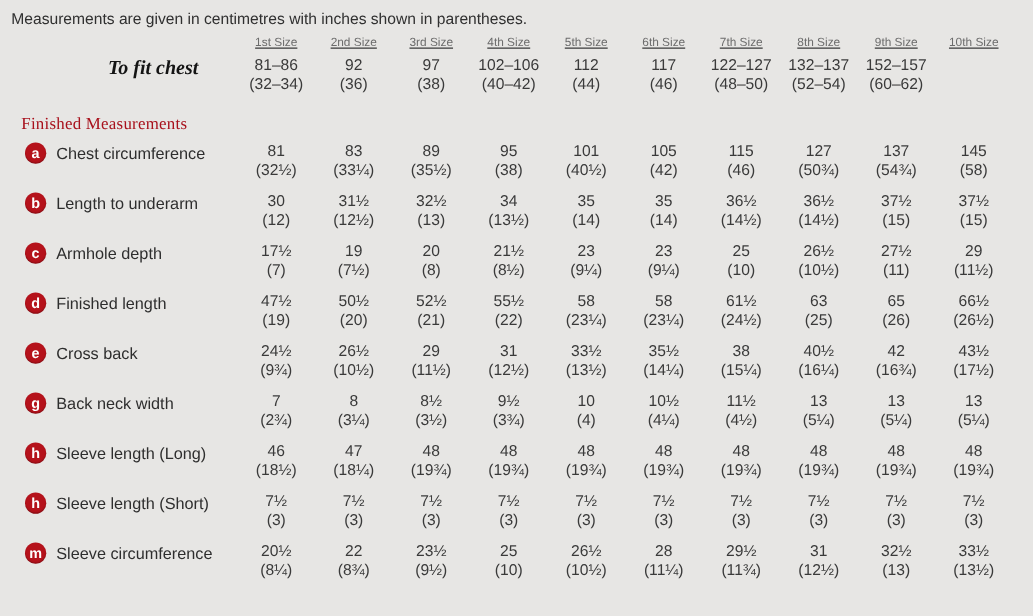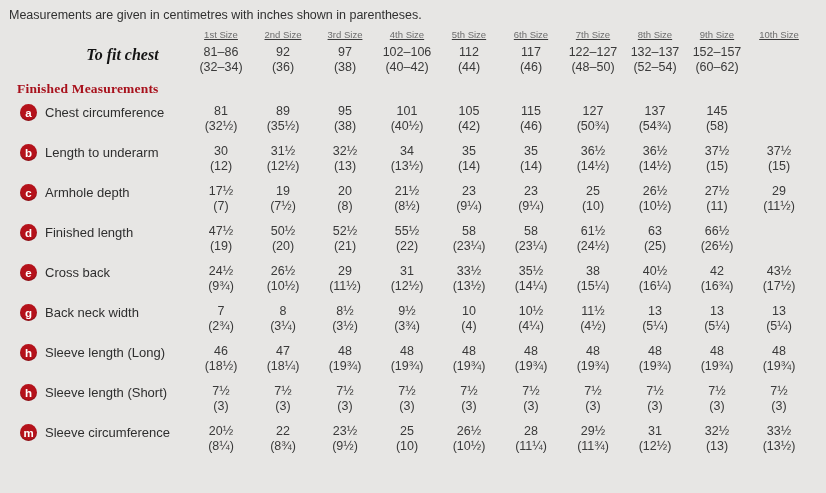--- a/index.html
+++ b/index.html
@@ -27,23 +27,23 @@
   .tofit-row{margin-top:5px;}
   .tofit-label{
     font-family:"Liberation Serif", serif;
     font-style:italic;font-weight:bold;
     font-size:16px;color:#141414;
     padding-left:47px;padding-top:1px;text-align:center;
   }
   .vcell{text-align:center;font-size:12.5px;line-height:14.5px;color:var(--text);}
   .section-heading{
     font-family:"Liberation Serif", serif;
-    font-weight:bold;font-size:13.5px;
+    font-weight:normal;font-size:13.5px;
     color:var(--heading-red);
-    margin:7px 0 7px 9px;
+    margin:17px 0 7px 9px;
     letter-spacing:0.2px;
   }
   .mrow{height:40px;}
   .labelcell{display:flex;align-items:flex-start;padding-left:12px;}
   .badge{
     flex:0 0 auto;
     width:17px;height:17px;border-radius:50%;
     background:var(--accent);
     color:#fff;font-weight:bold;font-size:11.5px;
     display:flex;align-items:center;justify-content:center;
@@ -118,20 +118,24 @@
       <div class="trow mrow">
         <div class="labelcell">
           <span class="badge">a</span>
           <span class="mlabel">Chest circumference</span>
         </div>
         <div class="vcell">
           <div class="cm">81</div>
           <div class="in">(32½)</div>
         </div>
         <div class="vcell">
+          <div class="cm">83</div>
+          <div class="in">(33¼)</div>
+        </div>
+        <div class="vcell">
           <div class="cm">89</div>
           <div class="in">(35½)</div>
         </div>
         <div class="vcell">
           <div class="cm">95</div>
           <div class="in">(38)</div>
         </div>
         <div class="vcell">
           <div class="cm">101</div>
           <div class="in">(40½)</div>
@@ -278,20 +282,24 @@
           <div class="cm">58</div>
           <div class="in">(23¼)</div>
         </div>
         <div class="vcell">
           <div class="cm">61½</div>
           <div class="in">(24½)</div>
         </div>
         <div class="vcell">
           <div class="cm">63</div>
           <div class="in">(25)</div>
+        </div>
+        <div class="vcell">
+          <div class="cm">65</div>
+          <div class="in">(26)</div>
         </div>
         <div class="vcell">
           <div class="cm">66½</div>
           <div class="in">(26½)</div>
         </div>
       </div>
       <div class="trow mrow">
         <div class="labelcell">
           <span class="badge">e</span>
           <span class="mlabel">Cross back</span>

